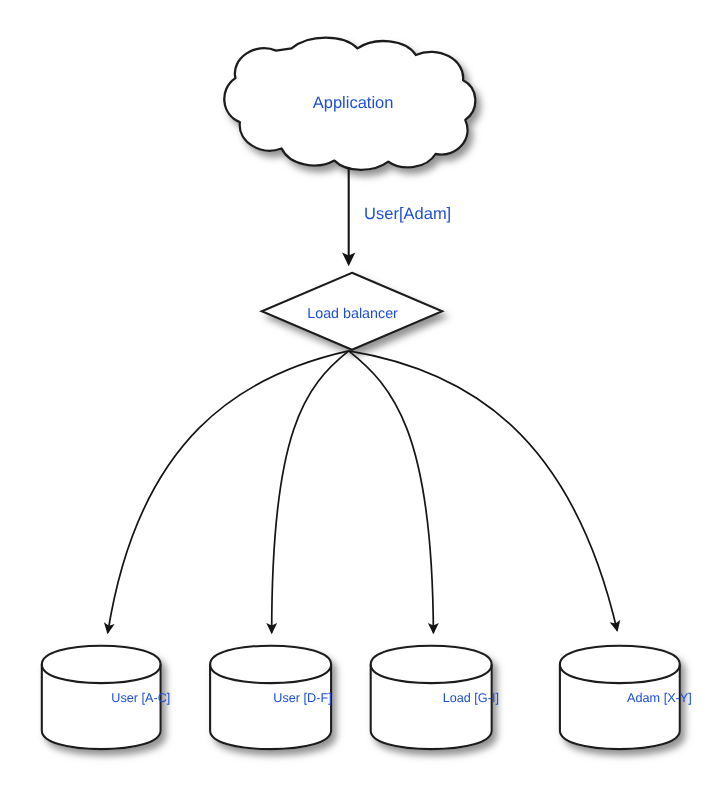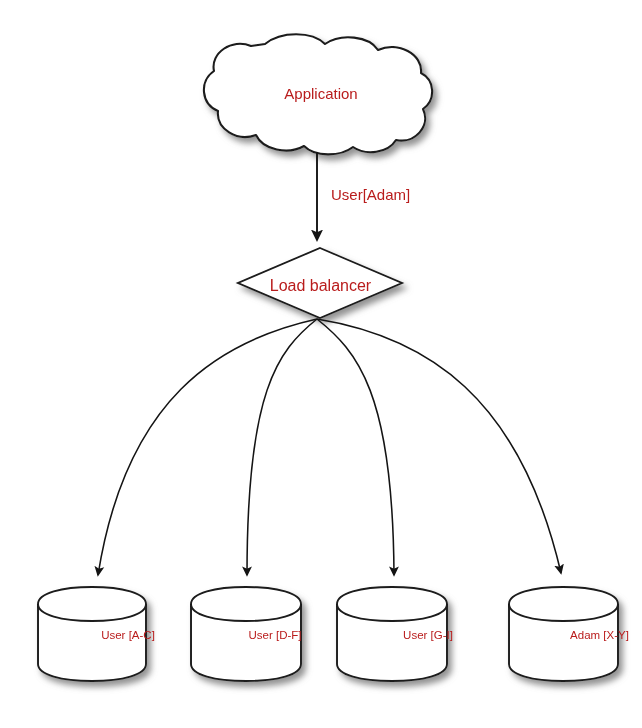--- a/index.html
+++ b/index.html
@@ -22,33 +22,33 @@
   #diagram-svg {
     position: absolute;
     top: 0;
     left: 0;
     width: 642px;
     height: 728px;
     display: block;
   }
   .node-label {
     position: absolute;
-    color: #b91c1c;
+    color: #1d4ed8;
     white-space: nowrap;
     text-align: center;
     pointer-events: none;
   }
   .label-cloud {
     font-size: 15px;
     left: 0;
     width: 642px;
     top: 85px;
   }
   .label-diamond {
-    font-size: 16px;
+    font-size: 13px;
     left: 238px;
     width: 165px;
     top: 277px;
   }
   .label-edge {
     font-size: 15px;
     left: 331px;
     top: 186px;
     text-align: center;
   }
@@ -158,17 +158,17 @@
   <div class="node-label label-cloud">Application</div>
 
   <div class="node-label label-edge">User[Adam]</div>
 
   <div class="node-label label-diamond">Load balancer</div>
 
   <div class="node-label label-store store-1">User [A-C]</div>
 
   <div class="node-label label-store store-2">User [D-F]</div>
 
-  <div class="node-label label-store store-3">User [G-I]</div>
+  <div class="node-label label-store store-3">Load [G-I]</div>
 
   <div class="node-label label-store store-4">Adam [X-Y]</div>
 
 </div>
 
 </body></html>

